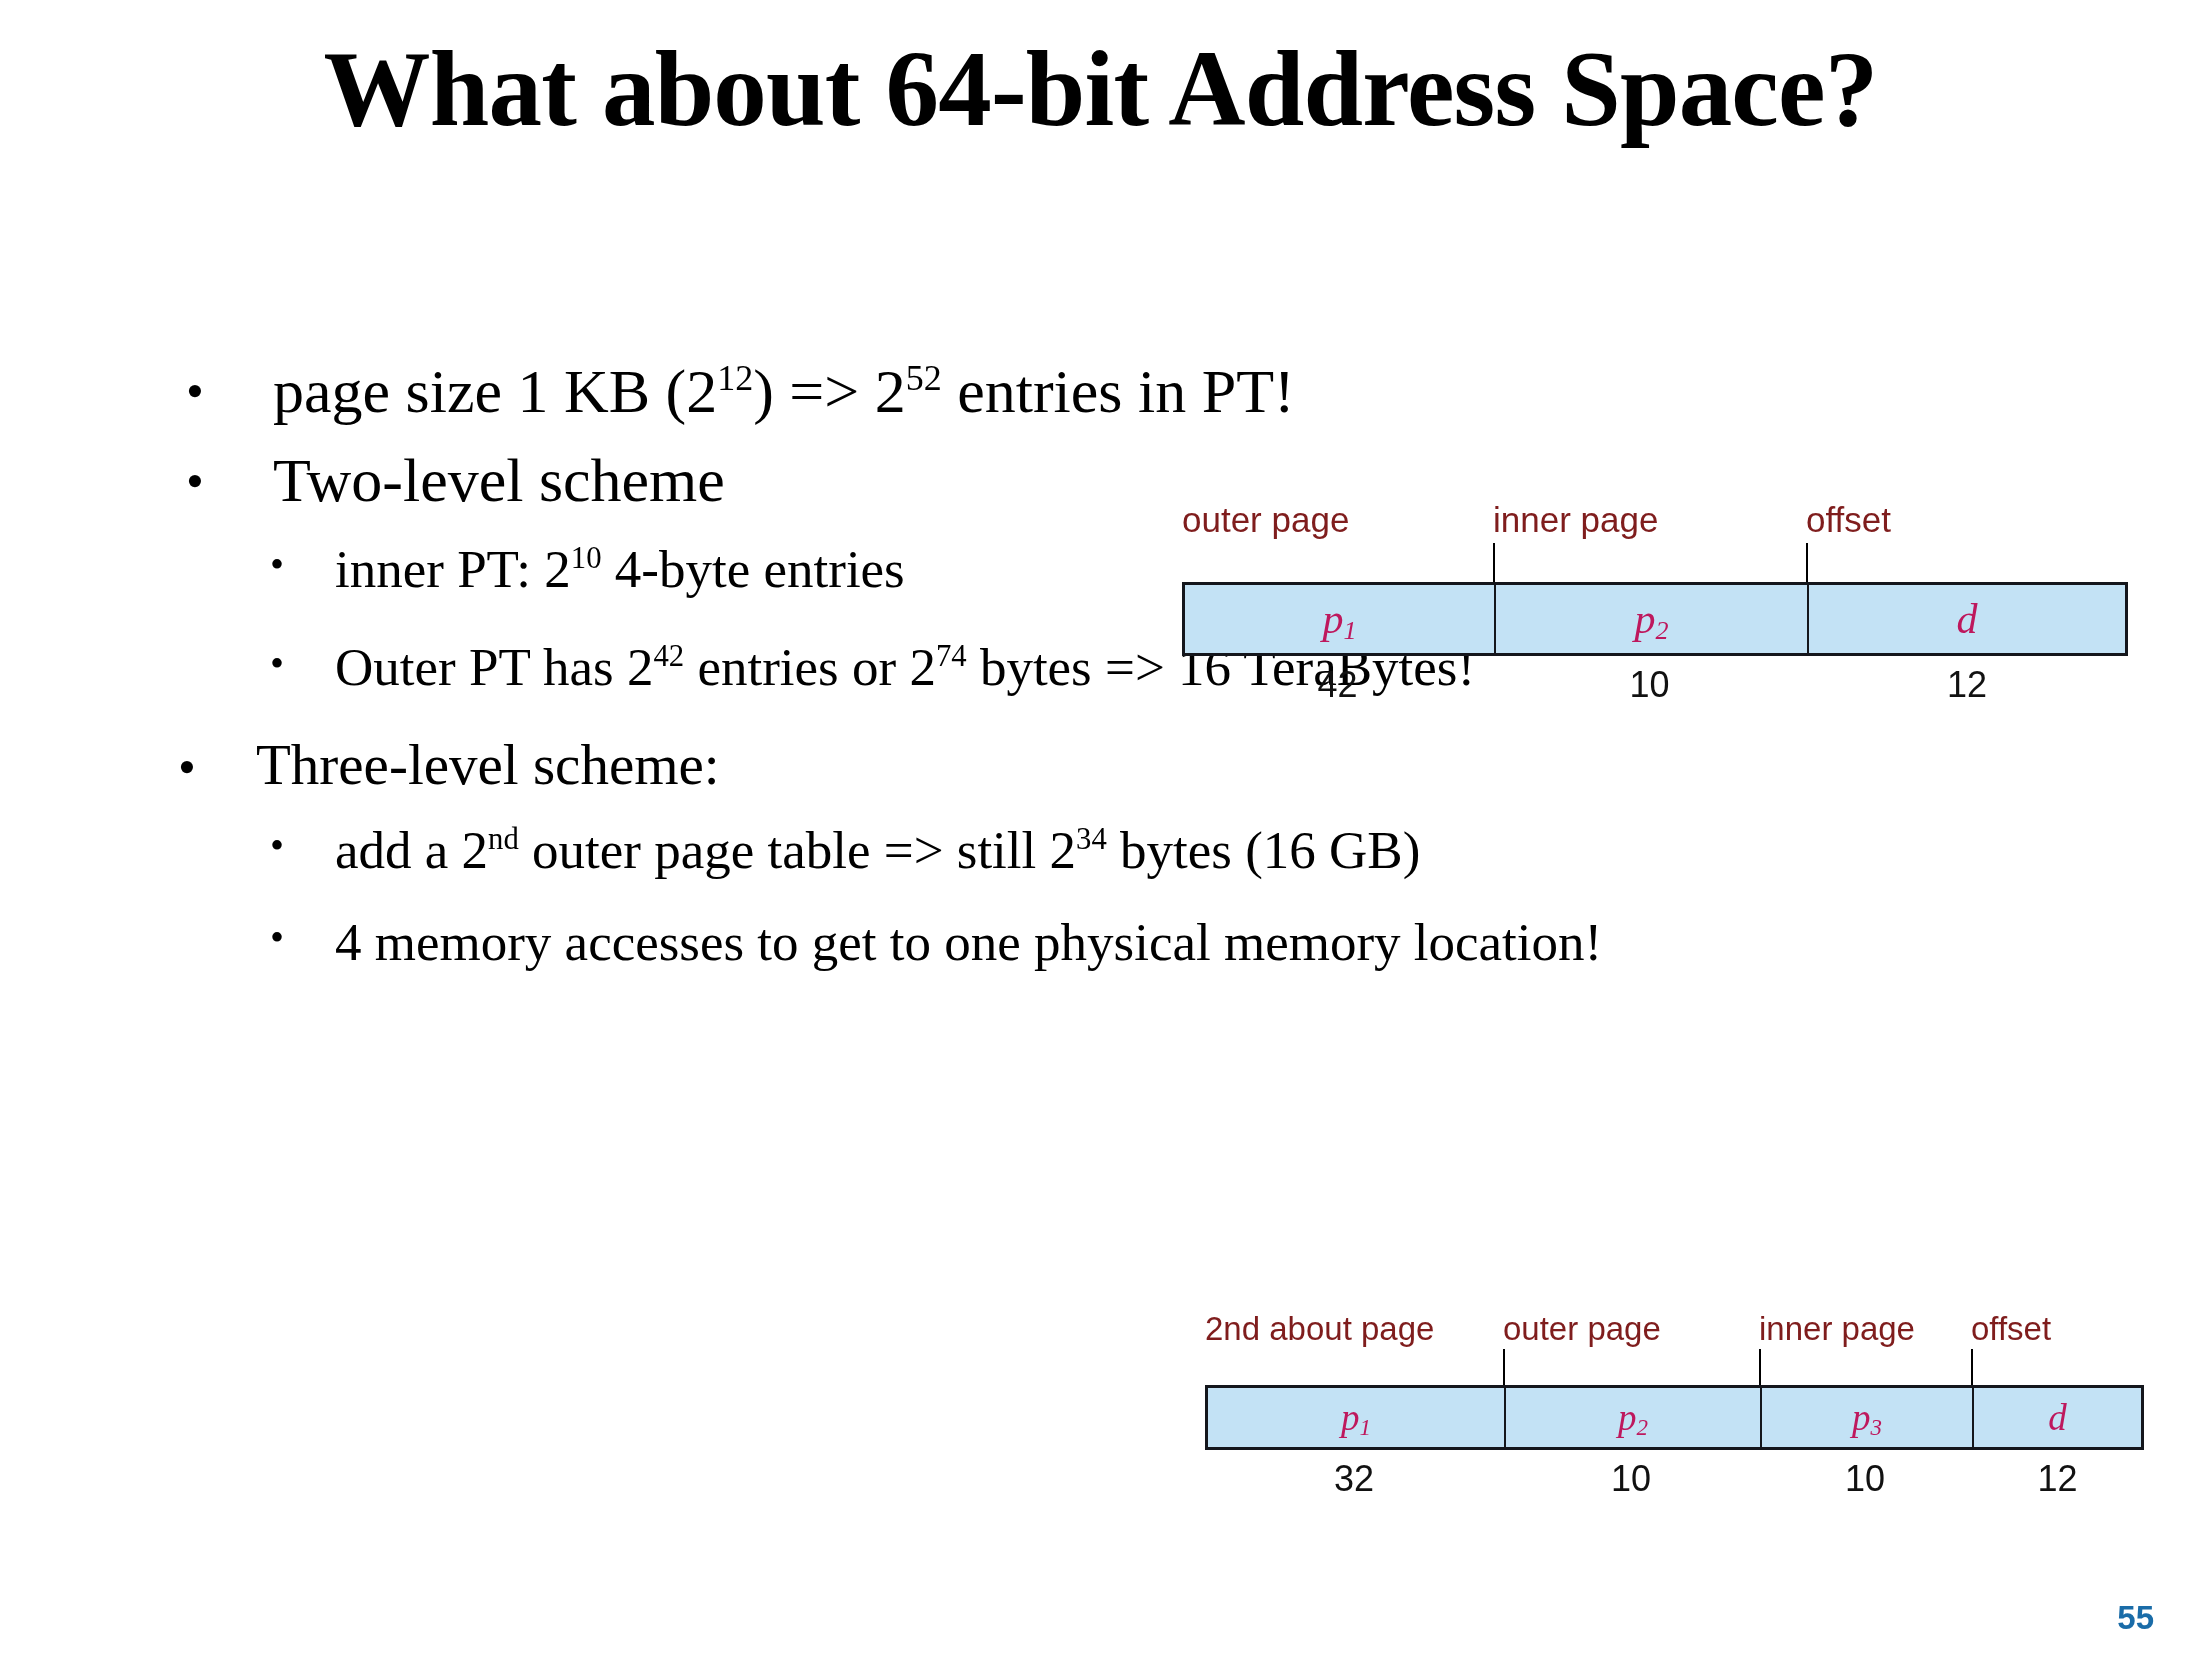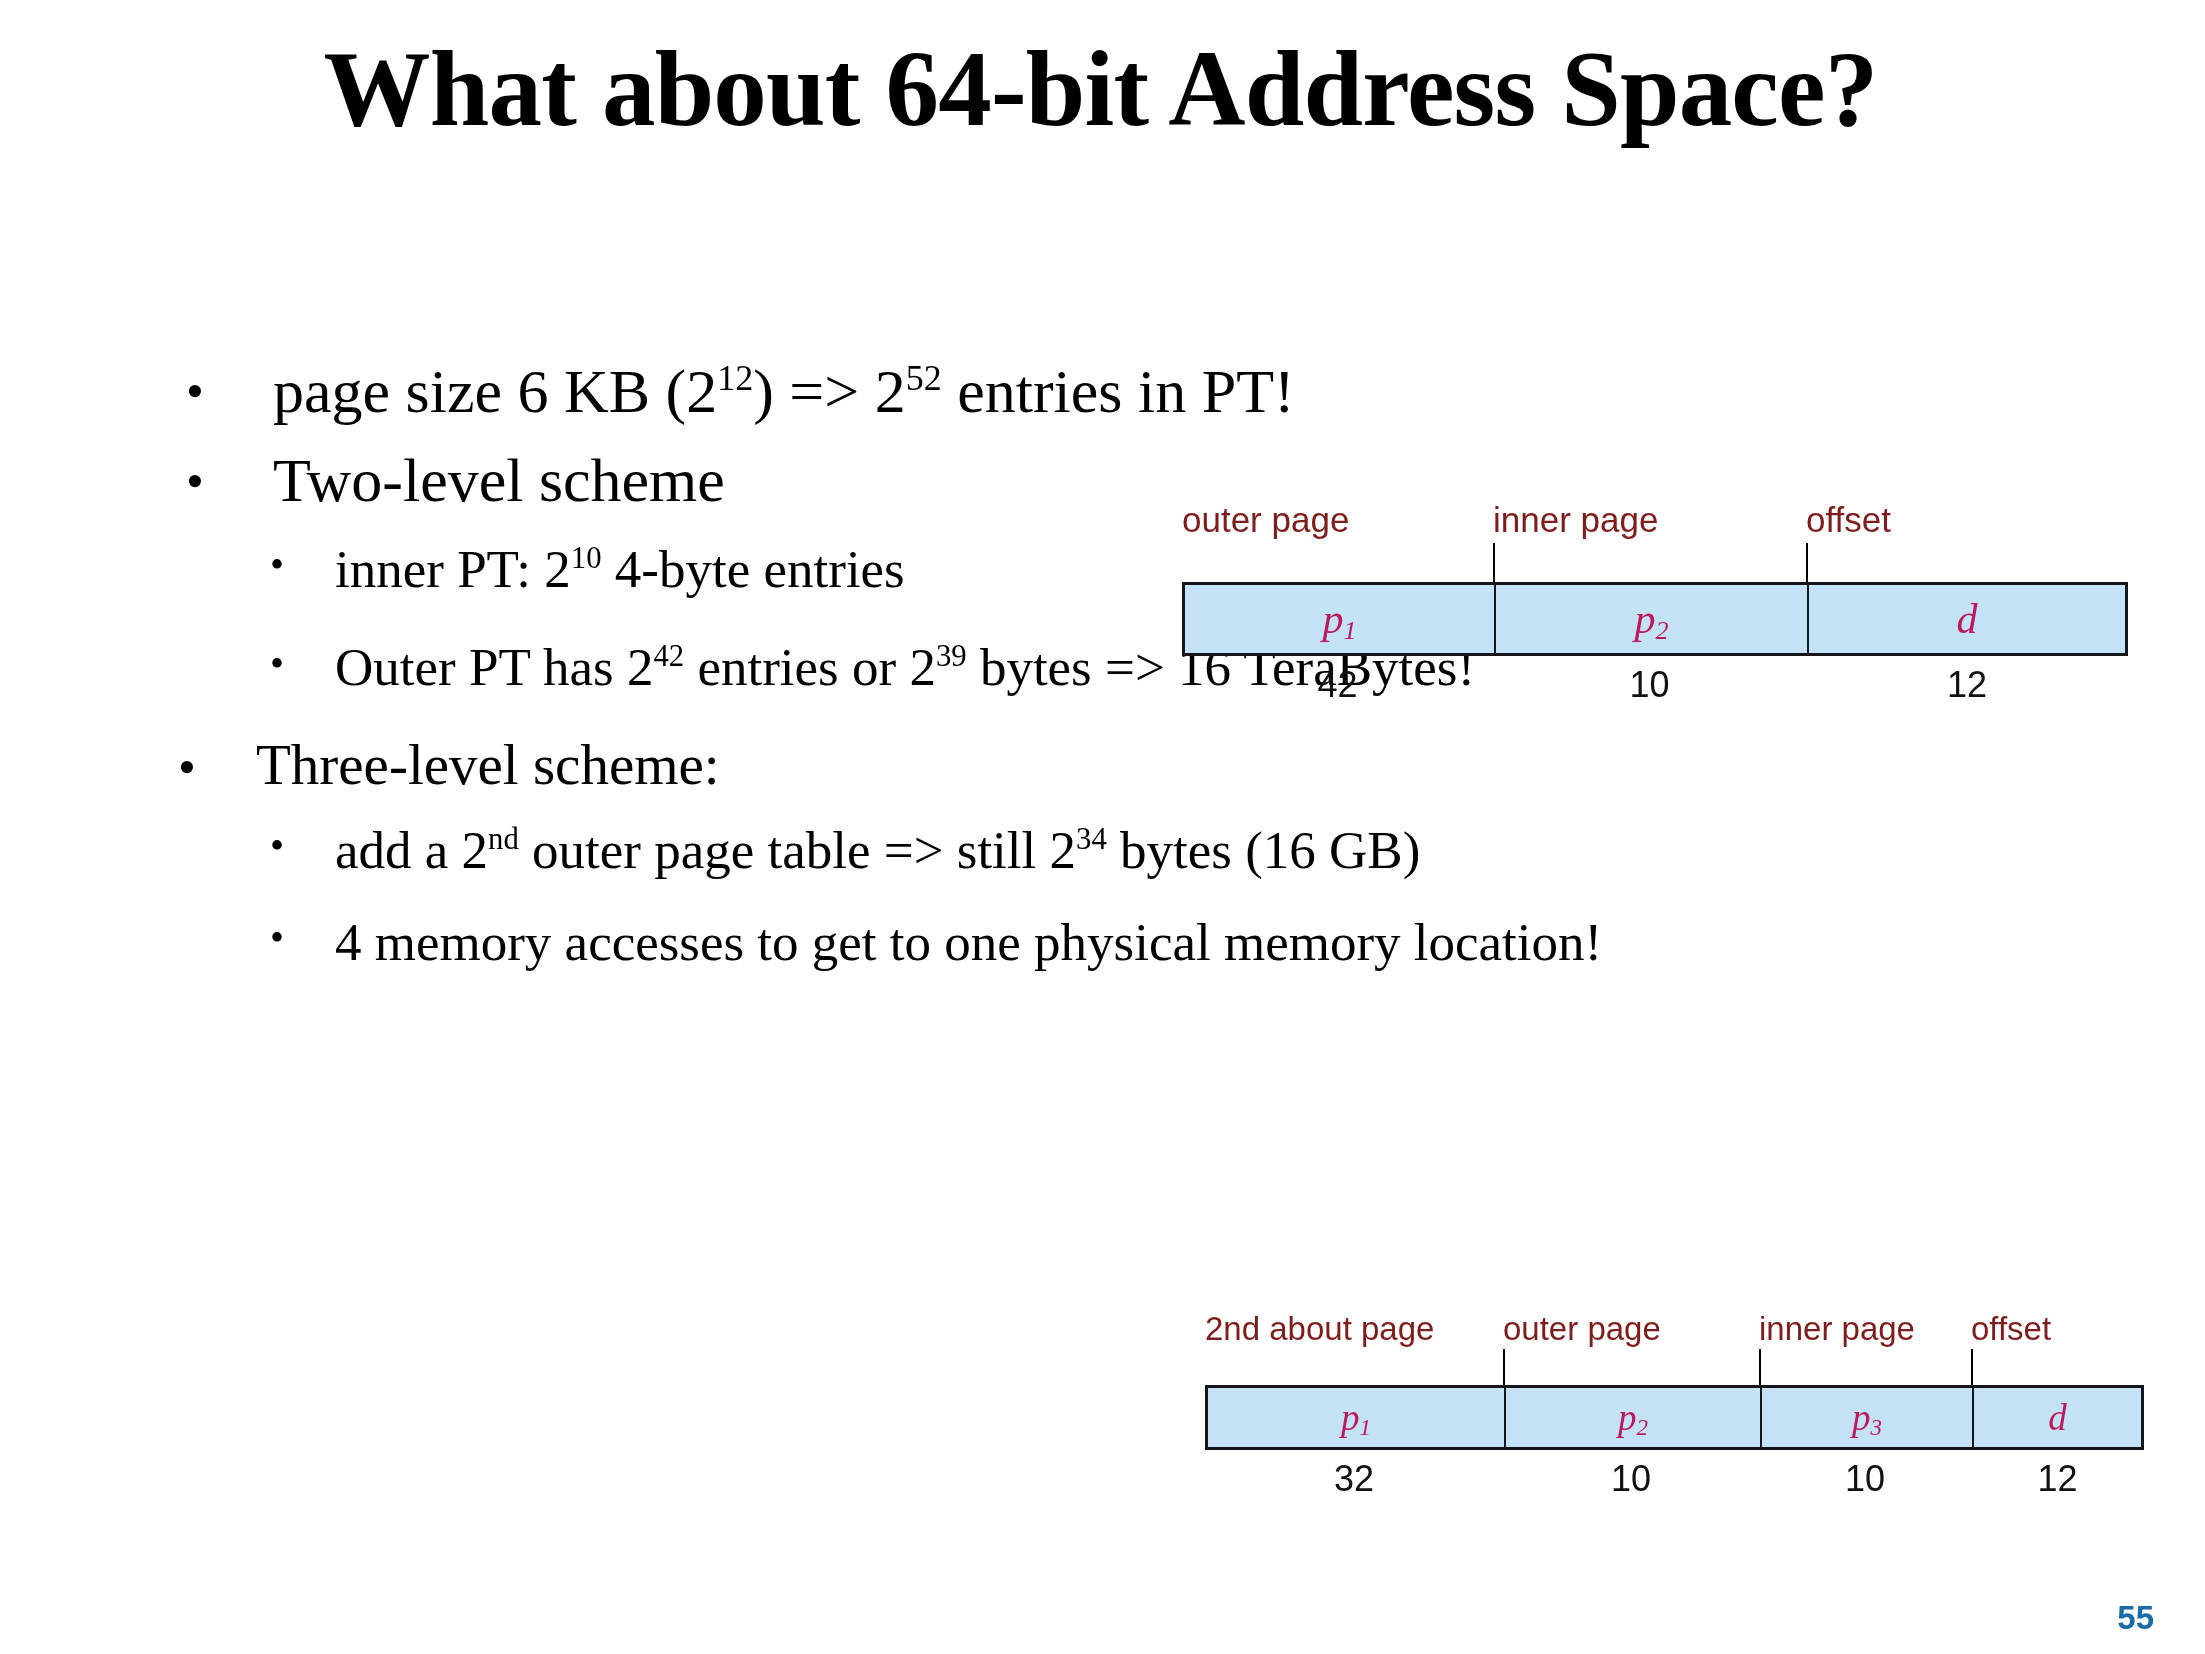--- a/index.html
+++ b/index.html
@@ -181,36 +181,36 @@
 </style>
 </head>
 <body>
 
 <div class="slide-title">What about 64-bit Address Space?</div>
 
 <div class="bullets">
 
   <div class="bullet lvl1">
     <span class="marker">•</span>
-    <span class="text"><span>page size 6 KB (2</span><sup>12</sup><span>) =&gt; 2</span><sup>52</sup><span> entries in PT!</span></span>
+    <span class="text"><span>page size 1 KB (2</span><sup>12</sup><span>) =&gt; 2</span><sup>52</sup><span> entries in PT!</span></span>
   </div>
 
   <div class="bullet lvl1" style="margin-bottom:23px;">
     <span class="marker">•</span>
     <span class="text">Two-level scheme</span>
   </div>
 
   <div class="bullet lvl2" style="margin-bottom:37px;">
     <span class="marker">•</span>
     <span class="text"><span>inner PT: 2</span><sup>10</sup><span> 4-byte entries</span></span>
   </div>
 
   <div class="bullet lvl2" style="margin-bottom:34px;">
     <span class="marker">•</span>
-    <span class="text"><span>Outer PT has 2</span><sup>42</sup><span> entries or 2</span><sup>39</sup><span> bytes =&gt; 16 TeraBytes!</span></span>
+    <span class="text"><span>Outer PT has 2</span><sup>42</sup><span> entries or 2</span><sup>74</sup><span> bytes =&gt; 16 TeraBytes!</span></span>
   </div>
 
   <div class="bullet lvl1" style="font-size:57px;padding-left:256px;margin-bottom:23px;">
     <span class="marker" style="left:178px;">•</span>
     <span class="text">Three-level scheme:</span>
   </div>
 
   <div class="bullet lvl2" style="margin-bottom:31px;">
     <span class="marker">•</span>
     <span class="text"><span>add a 2</span><sup>nd</sup><span> outer page table =&gt; still 2</span><sup>34</sup><span> bytes (16 GB)</span></span>

